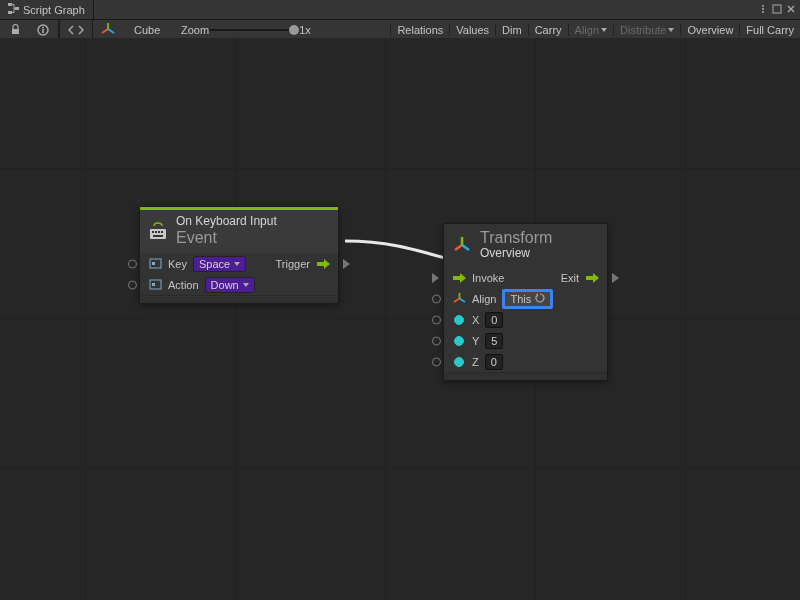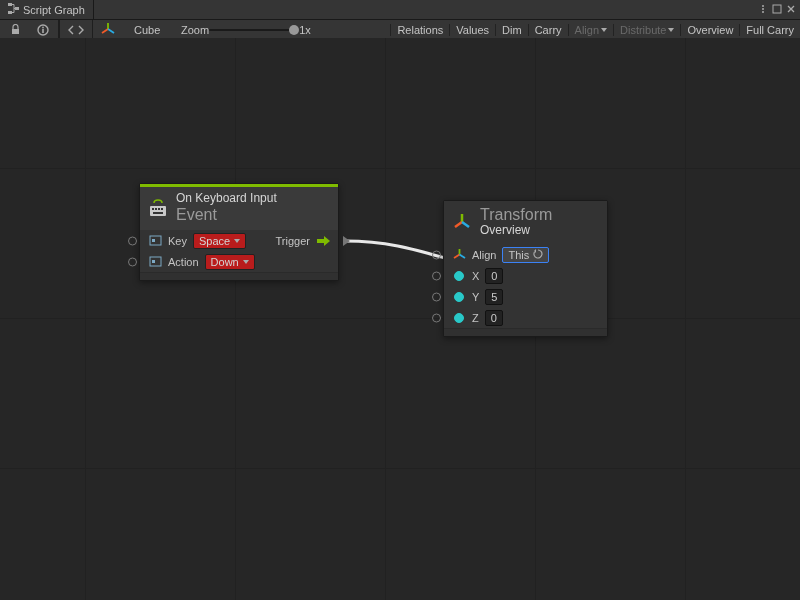--- a/index.html
+++ b/index.html
@@ -22,45 +22,45 @@
   .tb-item.disabled { color:#6a6a6a; }
   .tb-item .caret { margin-left:2px; }
   
   .canvas { position:absolute; top:38px; left:0; right:0; bottom:0; background:#262626; overflow:hidden;}
   .grid { position:absolute; inset:0; 
     background-image: linear-gradient(#212121 1px, transparent 1px), linear-gradient(90deg, #212121 1px, transparent 1px);
     background-size: 150px 150px;
     background-position: -65px -20px;
   }
   
-  .node { position:absolute; background:#333333; border:1px solid #1a1a1a; border-radius:2px; box-shadow:0 2px 6px rgba(0,0,0,0.4);}
+  .node { position:absolute; background:#333333; border:1px solid #1a1a1a; border-radius:2px; box-shadow:0 2px 6px rgba(0,0,0,0.4);margin-top:23px;}
   .node-stripe { height:3px; background:#7fbb00; }
   .node-header { padding:5px 8px 6px 8px; display:flex; align-items:center; gap:8px; background:#3a3a3a;}
   .node-header.dark { background:#333333; }
   .node-icon { width:20px; height:20px; flex-shrink:0;}
   .node-titles { display:flex; flex-direction:column; line-height:1.15;}
   .node-title { color:#d6d6d6; font-size:12px;}
   .node-subtitle { color:#9a9a9a; font-size:16px;}
   .node-body { background:#333333; }
   .node-footer { height:8px; background:#303030; border-top:1px solid #2a2a2a;}
   
   .row { height:21px; display:flex; align-items:center; padding:0 8px; position:relative;}
   .row-left { display:flex; align-items:center; gap:6px; }
   .row-right { margin-left:auto; display:flex; align-items:center; gap:6px;}
   .port-out { position:absolute; right:-12px; top:50%; transform:translateY(-50%);}
   .port-in { position:absolute; left:-12px; top:50%; transform:translateY(-50%);}
   .port-circle { width:9px; height:9px; border:1px solid #777; border-radius:50%; display:block;}
   .port-circle.filled-cyan { background:#29c9c9; border-color:#29c9c9;}
   .port-tri { width:0; height:0; border-top:5px solid transparent; border-bottom:5px solid transparent; border-left:7px solid #777; display:block;}
   
   .mini-icon { width:14px; height:14px; display:flex; align-items:center; justify-content:center;}
-  .dropdown { background:#b91c1c; border:1px solid #222; padding:1px 5px; display:flex; align-items:center; gap:4px; border-radius:2px; color:#d4d4d4;}
+  .dropdown { background:#4c1d95; border:1px solid #222; padding:1px 5px; display:flex; align-items:center; gap:4px; border-radius:2px; color:#d4d4d4;}
   .caret { width:0; height:0; border-left:3px solid transparent; border-right:3px solid transparent; border-top:4px solid #aaa;}
   .field { background:#222; border:1px solid #111; padding:1px 5px; border-radius:2px; min-width:18px; color:#ccc;}
-  .pill { background:#454545; border:1px solid #3b82f6; padding:1px 5px; display:flex; align-items:center; gap:4px; border-radius:2px;}
+  .pill { background:#454545; border:3px solid #3b82f6; padding:1px 5px; display:flex; align-items:center; gap:4px; border-radius:2px;}
   .reload-icon { width:10px; height:10px; }
   
   .flow-arrow { display:inline-flex; align-items:center;}
   .flow-arrow svg { display:block; }
   
   .label { color:#c4c4c4; }
   
   svg.edge { position:absolute; top:0; left:0; pointer-events:none; overflow:visible;}
 </style>
 </head>
@@ -235,20 +235,46 @@
           </svg>
       </div>
       <div class="node-titles">
         <span class="node-subtitle">Transform</span>
         <span class="node-title">Overview</span>
       </div>
     </div>
     <div class="node-body">
       <div class="row">
         <span class="port-in">
+            <span class="port-tri"></span>
+          </span>
+        <div class="row-left">
+          <span class="flow-arrow">
+              <svg width="14" height="12">
+                <rect x="1" y="4" width="7" height="4" fill="#7fbb00"></rect>
+                <polygon points="8,1 14,6 8,11" fill="#7fbb00"></polygon>
+              </svg>
+            </span>
+          <span class="label">Invoke</span>
+        </div>
+        <div class="row-right">
+          <span class="label">Exit</span>
+          <span class="flow-arrow">
+              <svg width="14" height="12">
+                <rect x="1" y="4" width="7" height="4" fill="#7fbb00"></rect>
+                <polygon points="8,1 14,6 8,11" fill="#7fbb00"></polygon>
+              </svg>
+            </span>
+        </div>
+        <span class="port-out">
+            <span class="port-tri"></span>
+          </span>
+      </div>
+      <div class="row">
+        <span class="port-in">
             <span class="port-circle"></span>
           </span>
         <div class="row-left">
           <span class="mini-icon">
               <svg width="13" height="13" viewBox="0 0 13 13">
                 <line x1="6.5" y1="6.5" x2="6.5" y2="1" stroke="#7fbb00" stroke-width="1.8"></line>
                 <line x1="6.5" y1="6.5" x2="1" y2="10" stroke="#f05a28" stroke-width="1.8"></line>
                 <line x1="6.5" y1="6.5" x2="12" y2="10" stroke="#29abe2" stroke-width="1.8"></line>
               </svg>
             </span>

